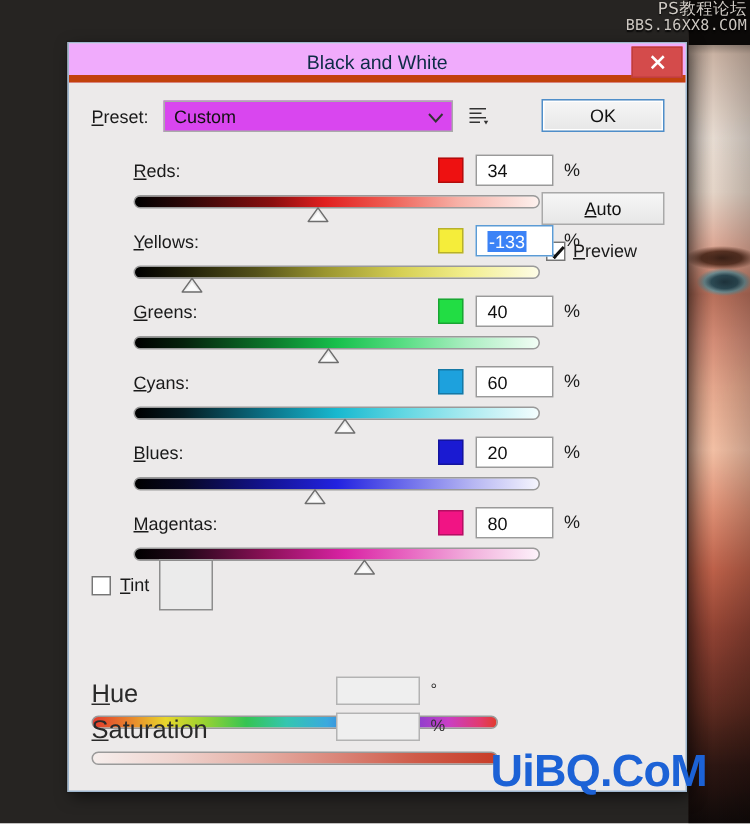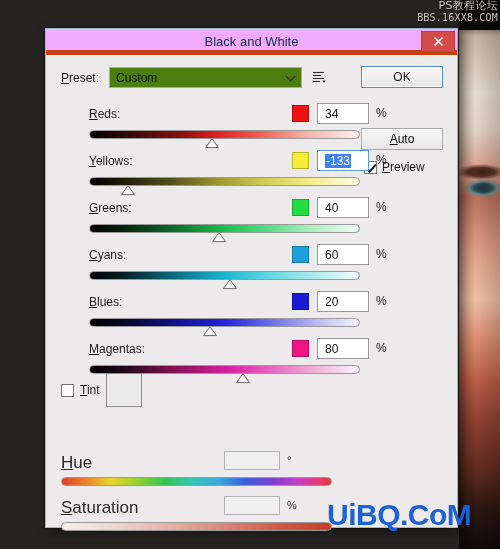--- a/index.html
+++ b/index.html
@@ -107,21 +107,21 @@
     position: absolute; left: 15px; top: 12px;
     display: flex; align-items: center;
   }
   .lbl {
     font-size: 12px; color: #1a1a1a;
   }
   .lbl u { text-decoration: underline; }
   #preset-label { width: 48px; }
   #preset-select {
     width: 193px; height: 21px;
-    background: #4d7c0f;
+    background: #d946ef;
     border: 1px solid #aaaaaa;
     position: relative;
     display: flex; align-items: center;
     padding: 0 18px 0 6px;
     font-size: 12px; color: #111;
     cursor: pointer;
   }
   #preset-caret {
     position: absolute; right: 5px; top: 50%;
     transform: translateY(-50%);
@@ -419,21 +419,21 @@
       </div>
       <div id="tint-swatch" style="background: rgb(235, 235, 235);"></div>
 
       <div class="hsrow" id="hue-row" style="top:398px">
         <span class="hs-name"><u>H</u>ue</span>
         <div class="hs-field"></div>
         <span class="hs-unit">°</span>
         <div class="hs-track" id="hue-track" style="background: linear-gradient(to right, rgb(226, 59, 46) 0%, rgb(232, 131, 44) 9%, rgb(232, 214, 44) 18%, rgb(158, 211, 48) 27%, rgb(53, 196, 83) 38%, rgb(52, 198, 176) 48%, rgb(58, 169, 222) 58%, rgb(59, 95, 217) 68%, rgb(123, 63, 208) 78%, rgb(201, 62, 197) 88%, rgb(226, 59, 110) 96%, rgb(226, 59, 46) 100%);"></div>
       </div>
 
-      <div class="hsrow" id="sat-row" style="top:443px">
+      <div class="hsrow" id="sat-row" style="top:422px">
         <span class="hs-name"><u>S</u>aturation</span>
         <div class="hs-field"></div>
         <span class="hs-unit">%</span>
         <div class="hs-track" id="sat-track" style="background: linear-gradient(to right, rgb(246, 238, 236) 0%, rgb(239, 212, 207) 20%, rgb(228, 173, 163) 42%, rgb(217, 130, 117) 62%, rgb(207, 91, 73) 80%, rgb(200, 61, 40) 100%);"></div>
       </div>
 
     </div>
   </div>
 </div>
 

